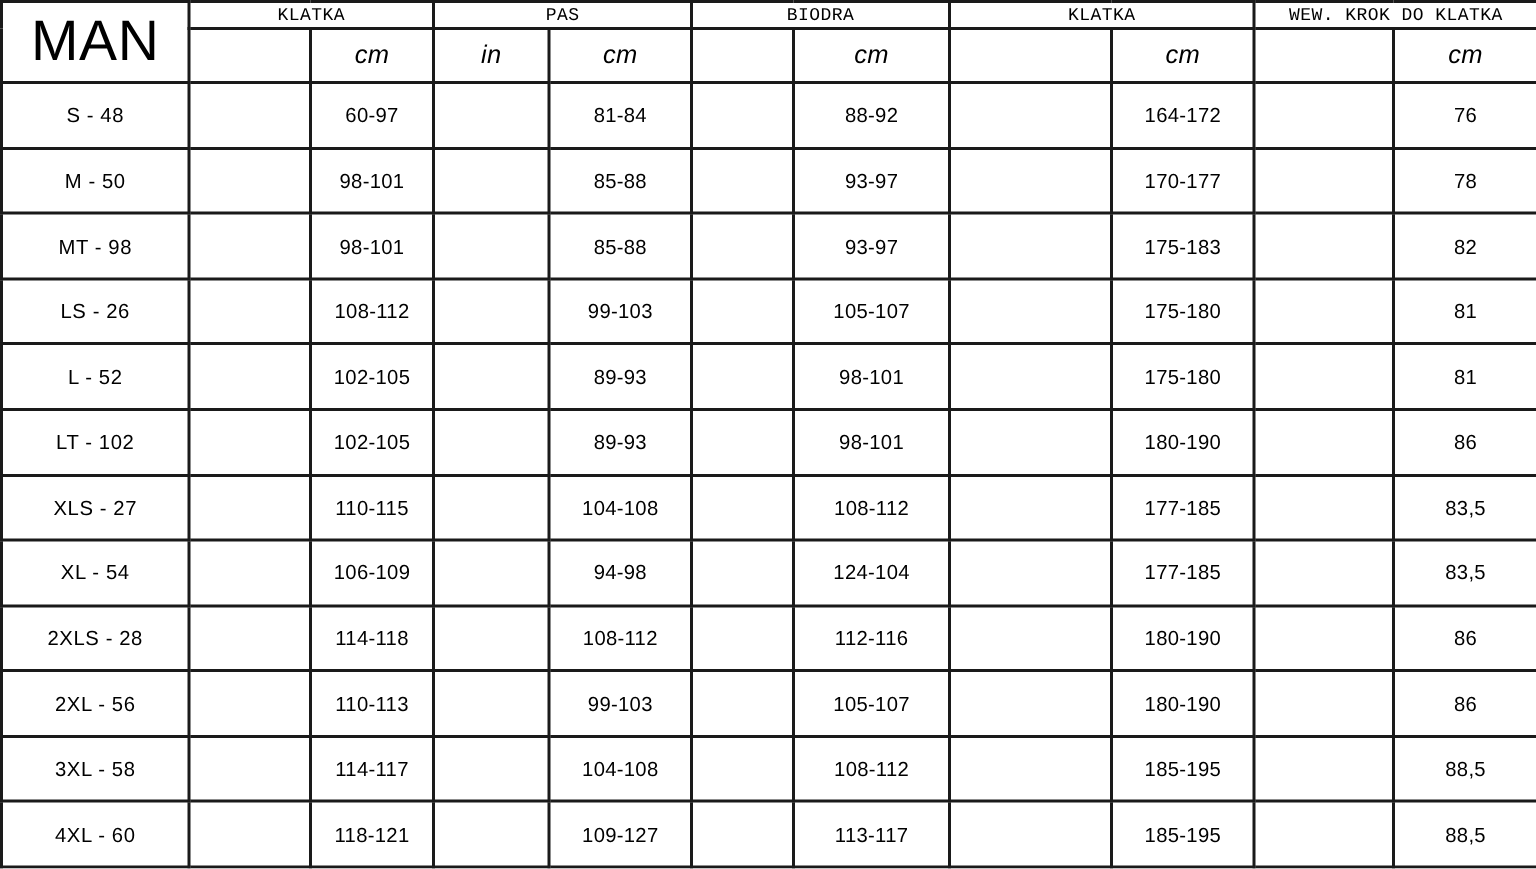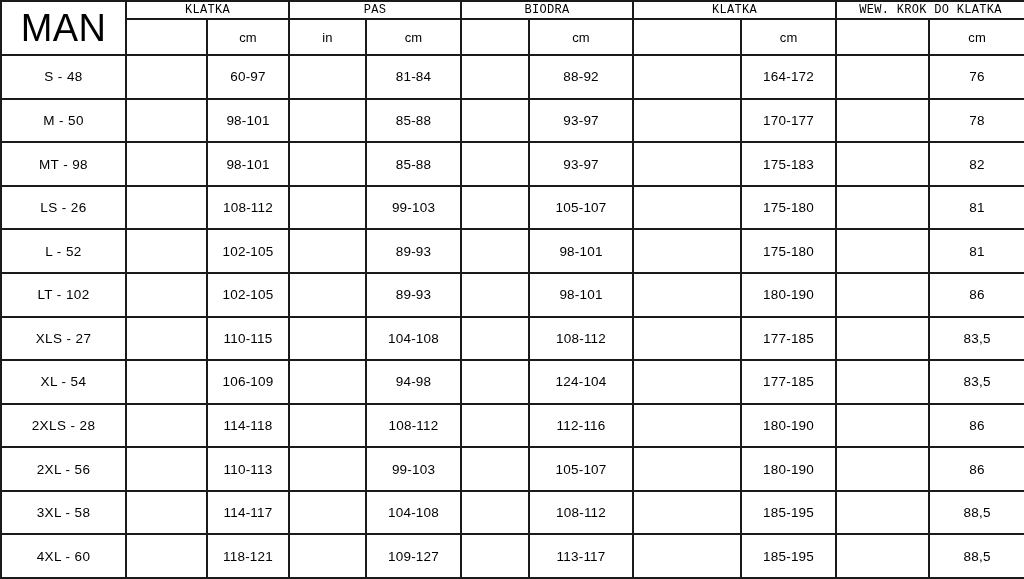--- a/index.html
+++ b/index.html
@@ -44,22 +44,23 @@
     font-family: Liberation Mono, monospace;
   }
   .group-head.left {
     text-align: left;
     padding-left: 11px;
     line-height: 1.35;
   }
   
   .unit-row td {
     height: 36px;
-    font-size: 13px;
-    vertical-align: middle;
+    font-size: 17px;
+    vertical-align: middle;
+    font-style: italic;
   }
   .unit-cm {
     font-weight: bold;
     letter-spacing: 0.2px;
   }
   .unit-in {
     font-weight: normal;
     color: #2b2b2b;
     letter-spacing: 0.2px;
   }

